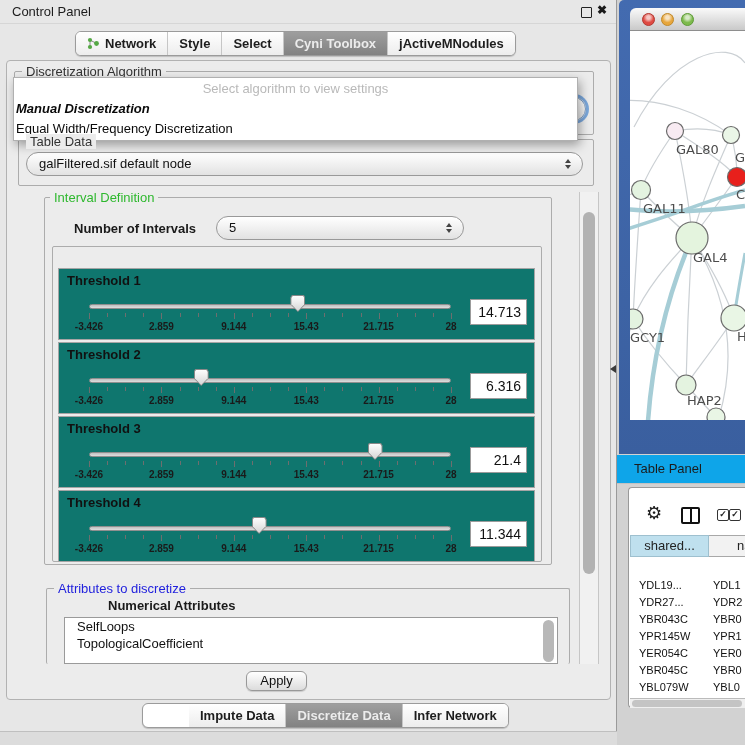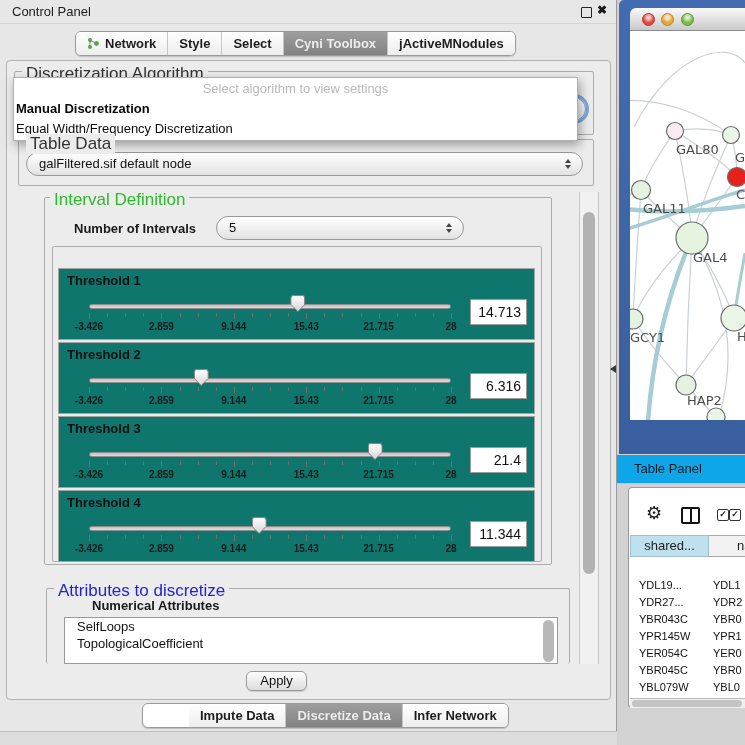--- a/index.html
+++ b/index.html
@@ -15,35 +15,35 @@
 
   .tabbar{position:absolute;display:flex;height:23px;border:1px solid #9b9b9b;border-radius:6px;overflow:hidden;background:#fff;box-shadow:0 1px 1px rgba(0,0,0,.18);}
   .tab{display:flex;align-items:center;padding:0 11px;font-size:13px;font-weight:bold;color:#1d1d1d;background:linear-gradient(#ffffff,#ededed);border-left:1px solid #c6c6c6;white-space:nowrap;}
   .tab:first-child{border-left:none;}
   .tab.sel{background:linear-gradient(#9e9e9e,#828282);color:#ececec;}
   .tab .net-ico{margin-right:5px;display:inline-flex;}
 
   .panel-box{position:absolute;left:6px;top:60px;width:605px;height:640px;background:#ececec;border:1px solid #b2b2b2;border-radius:4px;box-sizing:border-box;}
 
   .group{position:absolute;border:1px solid #acacac;border-radius:2px;box-sizing:border-box;}
-  .glabel{position:absolute;top:-8px;left:8px;background:#ececec;padding:0 4px;font-size:17px;color:#333;white-space:nowrap;}
+  .glabel{position:absolute;top:-8px;left:8px;background:#ececec;padding:0 4px;font-size:13px;color:#333;white-space:nowrap;}
   .glabel.green{color:#2eb82e;}
   .glabel.blue{color:#2222dd;}
 
   .combo{position:absolute;height:24px;background:linear-gradient(#ffffff,#e2e2e2);border:1px solid #999;border-radius:12px;box-sizing:border-box;font-size:13px;color:#111;line-height:22px;padding-left:12px;}
   .combo.focused{box-shadow:0 0 0 3px rgba(102,154,214,.85);border-color:#7a9cc4;}
   .arrs{position:absolute;right:10px;top:50%;transform:translateY(-50%);width:7px;}
   .arrs i{display:block;width:0;height:0;border-left:3.5px solid transparent;border-right:3.5px solid transparent;}
   .arrs .up{border-bottom:4px solid #444;margin-bottom:2px;}
   .arrs .dn{border-top:4px solid #444;}
 
   .popup{position:absolute;left:13px;top:77px;width:565px;height:64px;background:#fff;border:1px solid #b0b0b0;box-shadow:2px 4px 10px rgba(0,0,0,.35);z-index:20;box-sizing:border-box;}
   .popup .ph{height:21px;line-height:21px;text-align:center;font-size:13px;color:#b9b9b9;}
   .popup .it{height:20px;line-height:20px;font-size:13px;color:#0a0a0a;padding-left:2px;}
-  .popup .it.hl{font-weight:bold;}
+  .popup .it.hl{font-weight:bold;font-style:italic;}
 
   .blabel{position:absolute;font-size:13px;font-weight:bold;color:#1a1a1a;white-space:nowrap;}
 
   .tpanel{position:absolute;left:58px;width:477px;height:72px;border:1px solid #a5a5a5;background:#0f766e;box-sizing:border-box;}
   .tpanel .tlbl{position:absolute;left:8px;top:4px;font-size:13px;font-weight:bold;color:#111;}
   .strack{position:absolute;left:30px;top:35px;width:362px;height:5px;border:1px solid #8f8f8f;border-radius:3px;background:linear-gradient(#c0c0c0,#dedede);box-sizing:border-box;}
   .sthumb{position:absolute;top:26px;width:15px;height:17px;clip-path:polygon(10% 0,90% 0,100% 14%,100% 55%,50% 100%,0 55%,0 14%);background:#898989;z-index:3;}
   .sthumb i{position:absolute;inset:1px;clip-path:polygon(10% 0,90% 0,100% 14%,100% 55%,50% 100%,0 55%,0 14%);background:linear-gradient(#fdfdfd,#d6d6d6);}
   .tick{position:absolute;width:1px;background:#6e6e6e;}
   .tklbl{position:absolute;top:52px;font-size:10px;font-weight:bold;color:#1a1a1a;transform:translateX(-50%);}
@@ -166,21 +166,21 @@
     <div class="group" style="left:52px;top:246px;width:490px;height:316px;"></div>
 
     <div id="threshold-panels"></div>
 
     <div class="vscroll">
       <div class="thumb"></div>
     </div>
 
     <div class="group" style="left:46px;top:588px;width:524px;height:76px;border-bottom:none;"></div>
     <span class="glabel blue" style="left:54px;top:581px;">Attributes to discretize</span>
-    <span class="blabel" style="left:52px;top:598px;padding-left:40px;">Numerical Attributes</span>
+    <span class="blabel" style="left:68px;top:598px;padding-left:40px;">Numerical Attributes</span>
     <div class="listbox" id="attr-list">
       <div class="li">SelfLoops</div>
         <div class="li">TopologicalCoefficient</div>
         <div class="lsb"></div>
     </div>
 
     <div class="apply">Apply</div>
 
     <div class="tabbar" id="bottom-tabs" style="left:142px;top:703px;padding-left:46px;">
         <div class="tab">

